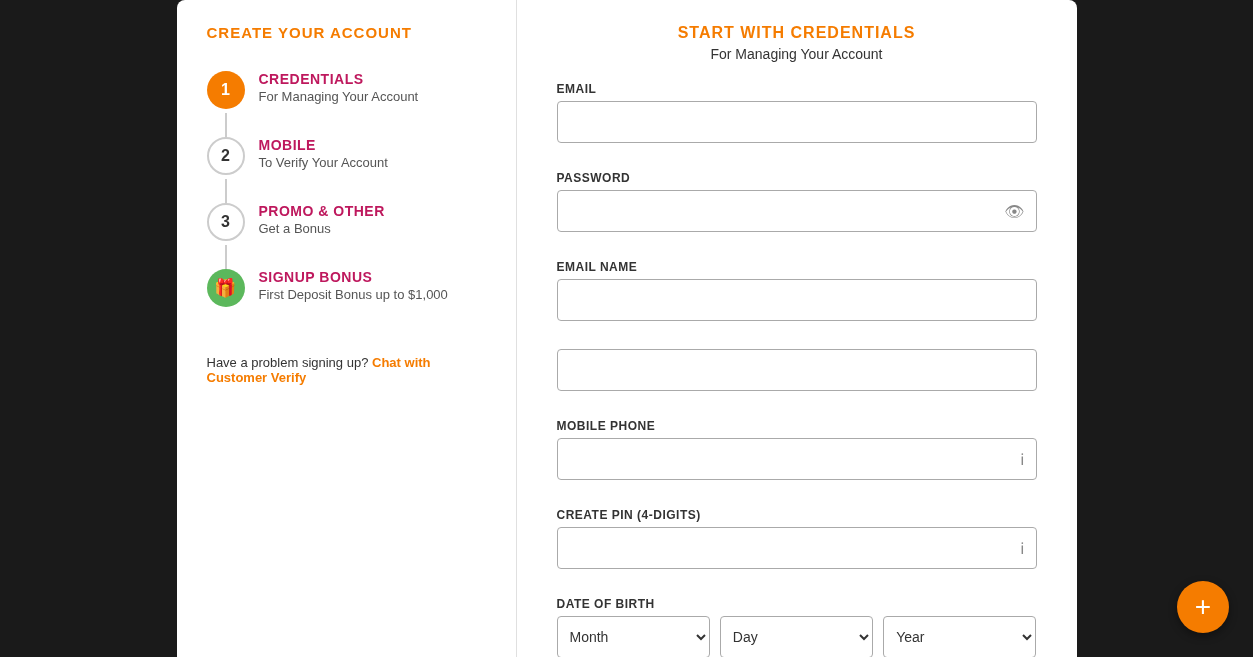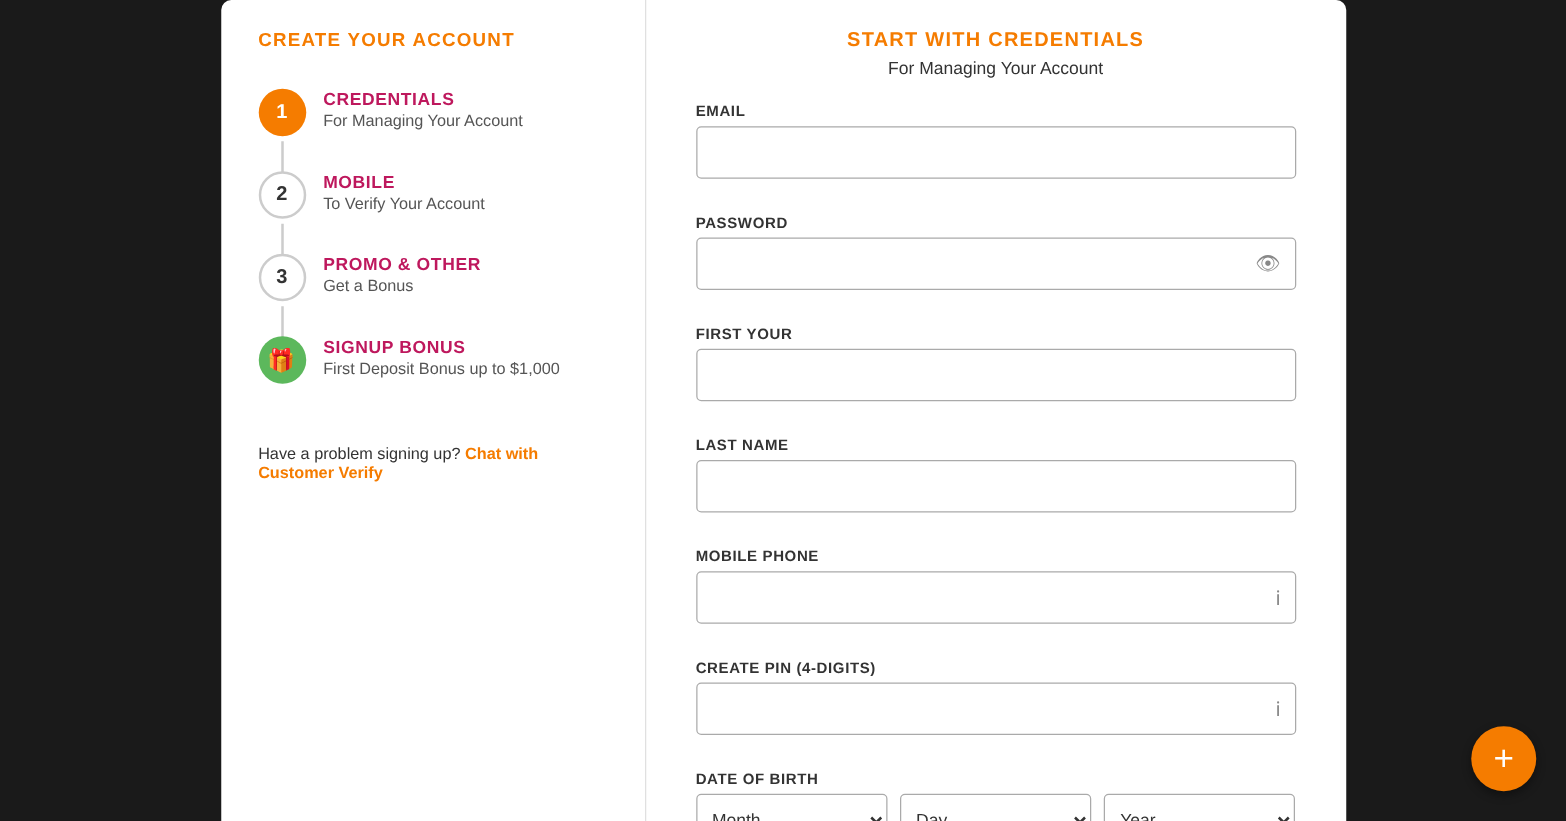--- a/index.html
+++ b/index.html
@@ -261,28 +261,27 @@
 
     <div class="form-group">
       <label class="form-label">PASSWORD</label>
       <div class="input-wrapper">
         <input type="password" class="form-input" style="">
         <span class="input-icon">👁</span>
       </div>
     </div>
 
     <div class="form-group">
-      <label class="form-label">FIRST YOUR</label>
+      <label class="form-label">EMAIL NAME</label>
       <div class="input-wrapper">
         <input type="text" class="form-input" style="">
       </div>
     </div>
 
     <div class="form-group">
-      <label class="form-label">LAST NAME</label>
       <div class="input-wrapper">
         <input type="text" class="form-input" style="">
       </div>
     </div>
 
     <div class="form-group">
       <label class="form-label">MOBILE PHONE</label>
       <div class="input-wrapper">
         <input type="tel" class="form-input" style="">
         <span class="input-icon">ℹ</span>

